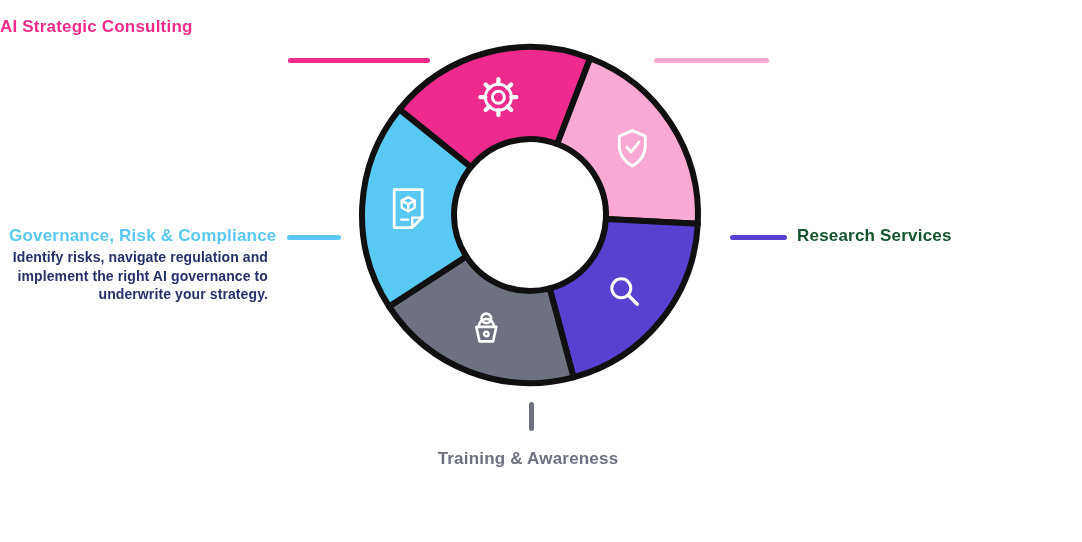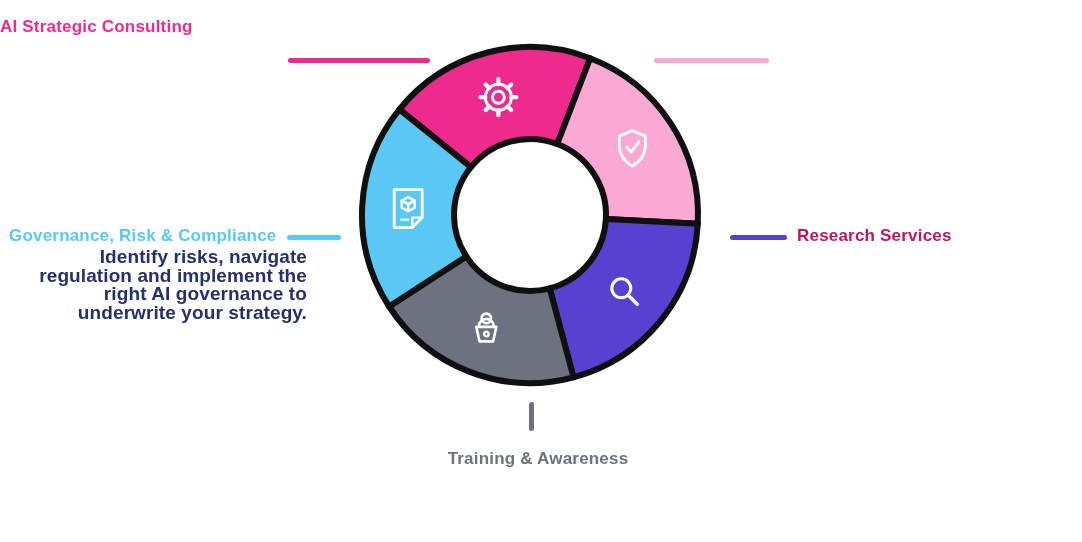--- a/index.html
+++ b/index.html
@@ -17,26 +17,25 @@
   .heading{
     position:absolute;
     font-size:17px;
     font-weight:700;
     letter-spacing:.2px;
     white-space:nowrap;
   }
   .heading.right-align{white-space:normal;}
   .note{
     position:absolute;
-    font-size:19px;
+    font-size:14px;
     font-weight:700;
     line-height:18.5px;
     text-align:right;
     letter-spacing:.1px;
-    margin-left:39px;
   }
   .leader{
     position:absolute;
     height:5px;
     border-radius:3px;
   }
   .leader.vertical{width:5px;height:29px;}
   .wheel-wrap{
     position:absolute;
     left:340px;top:25px;
@@ -51,25 +50,25 @@
 
   <div class="heading right-align" style="left: 0px; width: 268px; top: 17px; color: rgb(238, 43, 140);">AI Strategic Consulting</div>
   <div class="leader" style="left: 288px; top: 58px; width: 142px; background: rgb(238, 43, 140);"></div>
 
   <div class="leader" style="left: 654px; top: 58px; width: 115px; background: rgb(249, 169, 211);"></div>
 
   <div class="heading right-align" style="left: 9px; width: 268px; top: 226px; color: rgb(89, 201, 243);">Governance, Risk &amp; Compliance</div>
   <div class="leader" style="left: 287px; top: 235px; width: 54px; background: rgb(89, 201, 243);"></div>
   <div class="note" style="left: 0px; width: 268px; top: 248px; color: rgb(38, 49, 107);">Identify risks, navigate regulation and implement the right AI governance to underwrite your strategy.</div>
 
-  <div class="heading" style="left: 797px; top: 226px; color: #be185d;">Research Services</div>
+  <div class="heading" style="left: 797px; top: 226px; color: #14532d;">Research Services</div>
   <div class="leader" style="left: 730px; top: 235px; width: 57px; background: rgb(88, 64, 208);"></div>
 
   <div class="leader vertical" style="left: 529px; top: 402px; background: rgb(110, 114, 128);"></div>
-  <div class="heading" style="left: 388px; width: 300px; top: 449px; text-align: center; color: rgb(110, 114, 128);">Training &amp; Awareness</div>
+  <div class="heading" style="left: 378px; width: 300px; top: 449px; text-align: center; color: rgb(110, 114, 128);">Training &amp; Awareness</div>
 
   <div class="wheel-wrap">
     <svg width="380" height="380" viewBox="-190 -190 380 380">
       <g stroke="#101010" stroke-width="6" stroke-linejoin="round">
 
         <path d="M -130.6 -105.7 A 168 168 0 0 1 60.2 -156.8 L 27.2 -71.0 A 76 76 0 0 0 -59.1 -47.8 Z" fill="#EE2B8C"></path>
 
         <path d="M 60.2 -156.8 A 168 168 0 0 1 167.8 8.8 L 75.9 4.0 A 76 76 0 0 0 27.2 -71.0 Z" fill="#F9A9D3"></path>
 
         <path d="M 167.8 8.8 A 168 168 0 0 1 43.5 162.3 L 19.7 73.4 A 76 76 0 0 0 75.9 4.0 Z" fill="#5840D0"></path>

